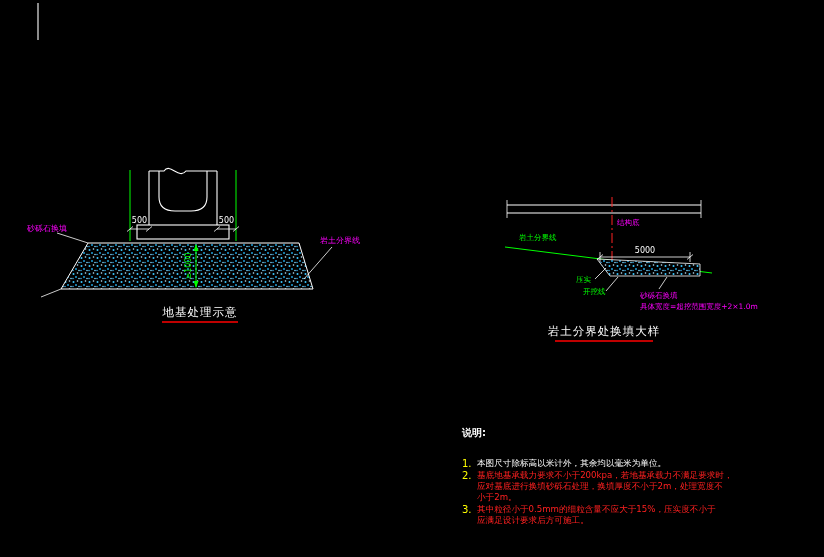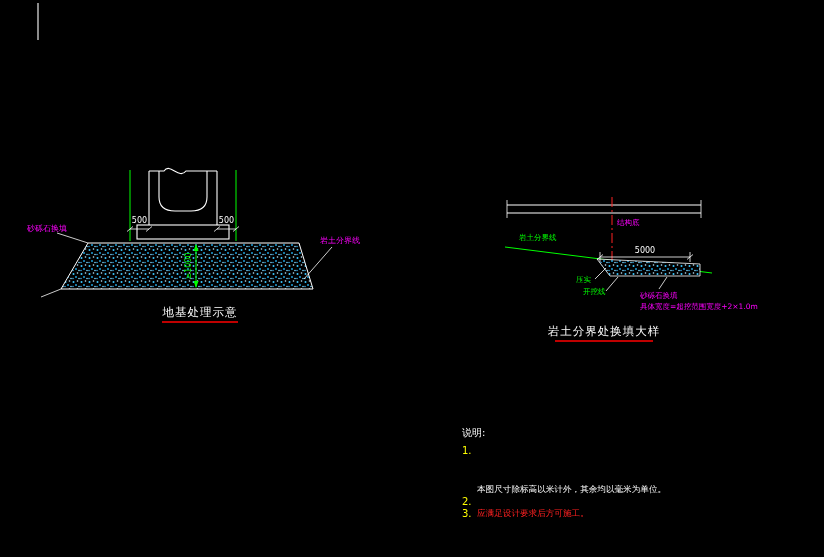--- a/index.html
+++ b/index.html
@@ -8,25 +8,25 @@
   svg{position:absolute;left:0;top:0;}
   svg text{font-family:"DejaVu Sans",sans-serif;}
   .w{stroke:#ffffff;stroke-width:1.1;fill:none;}
   .thin{stroke-width:0.8;}
   .g{stroke:#00ff00;stroke-width:1;fill:none;}
   .rl{stroke:#ff2222;stroke-width:1;fill:none;}
   .redline{stroke:#ff0000;stroke-width:1.3;fill:none;}
   .tw{fill:#ffffff;} .tg{fill:#00ff00;} .tm{fill:#ff00ff;}
   .f7{font-size:7.5px;} .f8{font-size:8px;} .f11{font-size:11.5px;letter-spacing:1px;}
   .notes{position:absolute;left:462px;top:426px;width:310px;}
-  .notes-heading{color:#ffffff;font-size:10px;margin-bottom:5px;}
+  .notes-heading{color:#ffffff;font-size:10px;margin-bottom:18px;font-weight:bold;}
   .note-item{display:flex;margin-bottom:1px;}
   .note-num{color:#ffff00;font-size:10px;flex:0 0 15px;line-height:11px;}
   .note-lines{font-size:8.6px;line-height:11px;}
-  .white-text{color:#ffffff;margin-top:39px;} .red-text{color:#ff2020;}
+  .white-text{color:#ffffff;} .red-text{color:#ff2020;}
 </style>
 </head>
 <body>
 
 <div class="canvas">
 
   <svg width="824" height="557" viewBox="0 0 824 557">
     <defs>
       <pattern id="gravel" width="8" height="8" patternUnits="userSpaceOnUse">
         <rect width="8" height="8" fill="#000000"></rect>
@@ -118,23 +118,29 @@
 
     <div class="note-item">
       <span class="note-num">1.</span>
       <div class="note-lines white-text">
         <div>本图尺寸除标高以米计外，其余均以毫米为单位。</div>
       </div>
     </div>
 
     <div class="note-item">
       <span class="note-num">2.</span>
+      <div class="note-lines red-text">
+        <div>基底地基承载力要求不小于200kpa，若地基承载力不满足要求时，</div>
+        <div>应对基底进行换填砂砾石处理，换填厚度不小于2m，处理宽度不</div>
+        <div>小于2m。</div>
+      </div>
     </div>
 
     <div class="note-item">
       <span class="note-num">3.</span>
       <div class="note-lines red-text">
+        <div>其中粒径小于0.5mm的细粒含量不应大于15%，压实度不小于</div>
         <div>应满足设计要求后方可施工。</div>
       </div>
     </div>
   </div>
 
 </div>
 
 </body></html>

